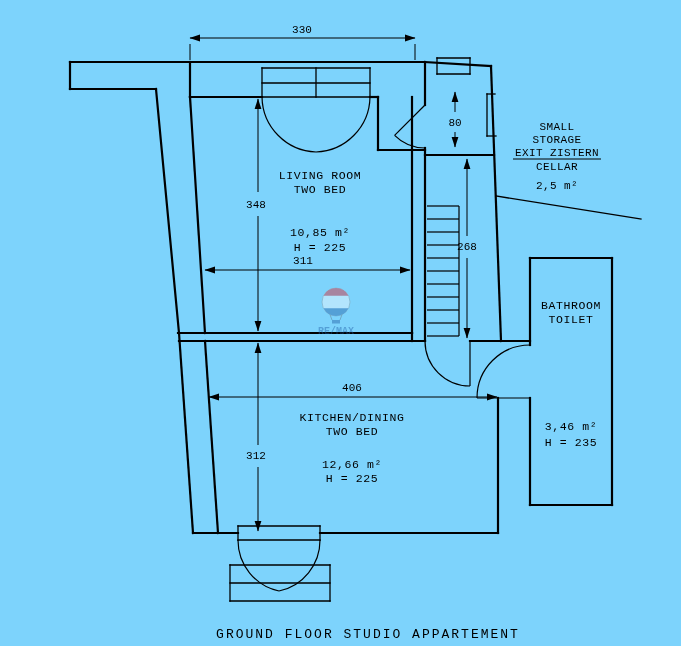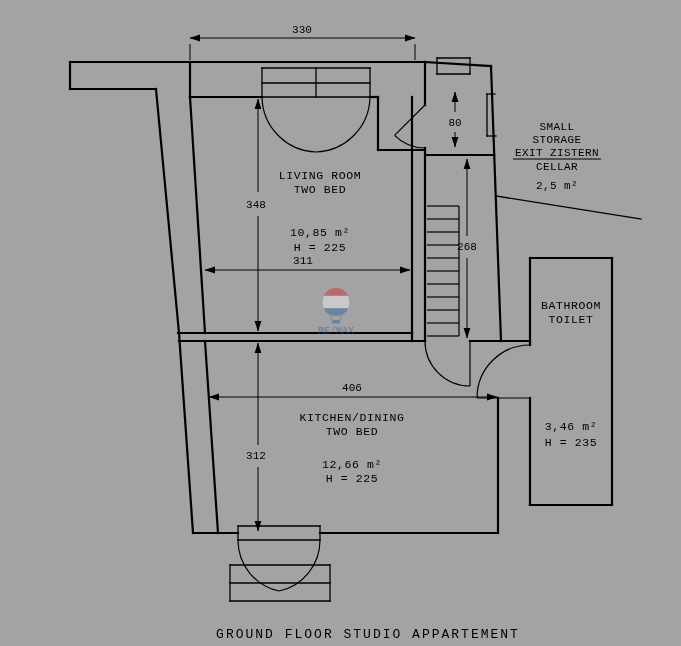--- a/index.html
+++ b/index.html
@@ -1,19 +1,19 @@
 <!DOCTYPE html>
 <html><head>
 <meta charset="utf-8">
 <style>
   html,body{margin:0;padding:0;background:#ffffff;}
   .stage{
     position:relative;
     width:681px;height:646px;
-    background:#a3a3a3;
+    background:#7dd3fc;
     overflow:hidden;
     font-family:"Liberation Mono","DejaVu Sans Mono",monospace;
   }
   svg text{
     font-family:"Liberation Mono","DejaVu Sans Mono",monospace;
     fill:#000000;
   }
   .room-label{font-size:11.5px;letter-spacing:0.6px;}
   .dim-label{font-size:11px;}
   .note-label{font-size:11px;letter-spacing:0.4px;}

